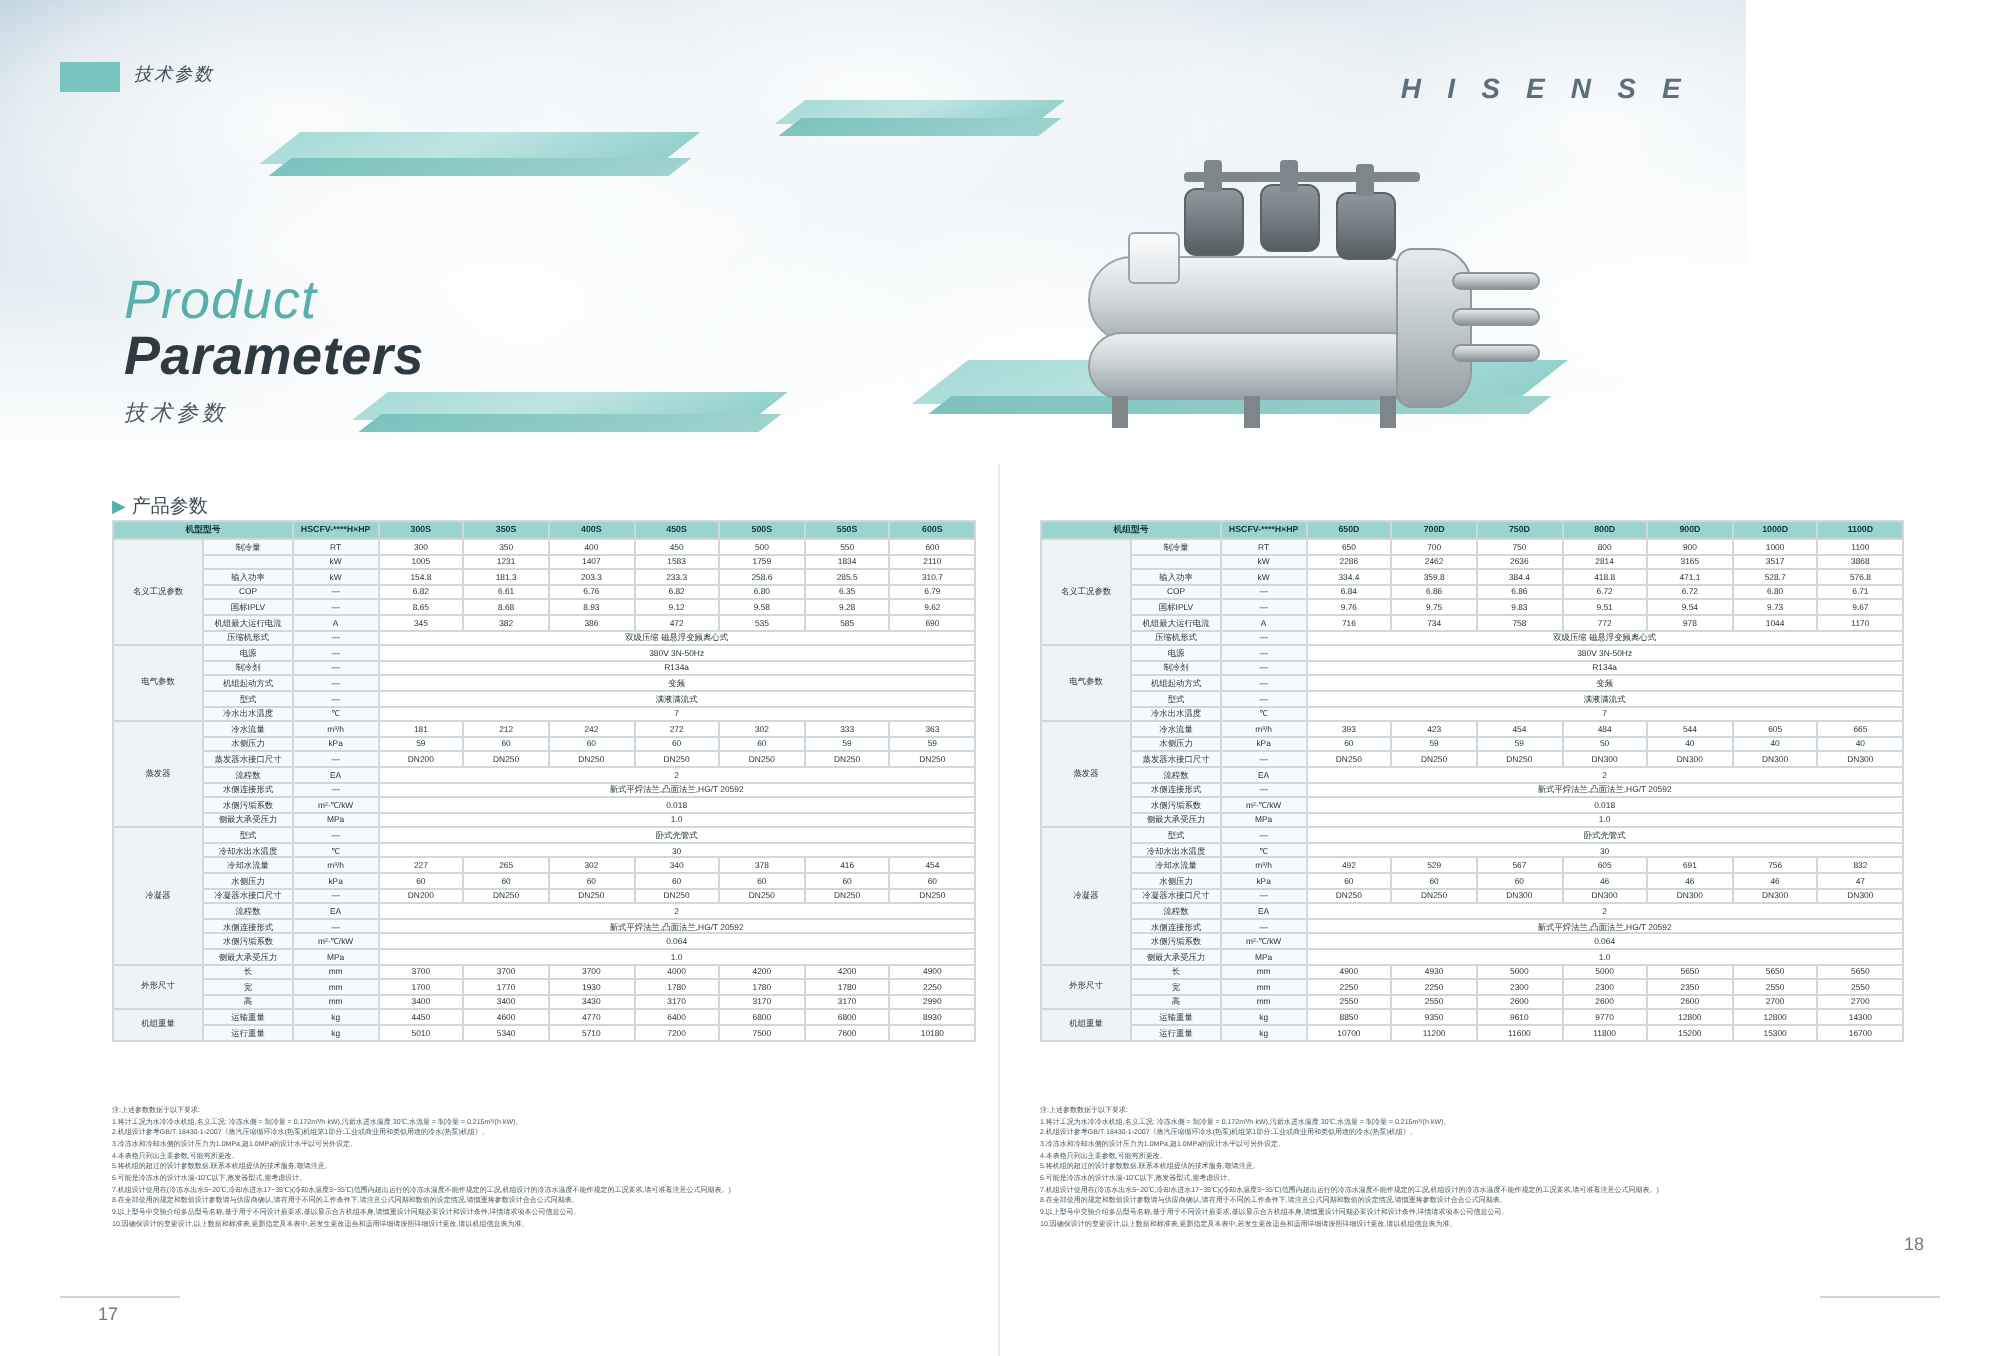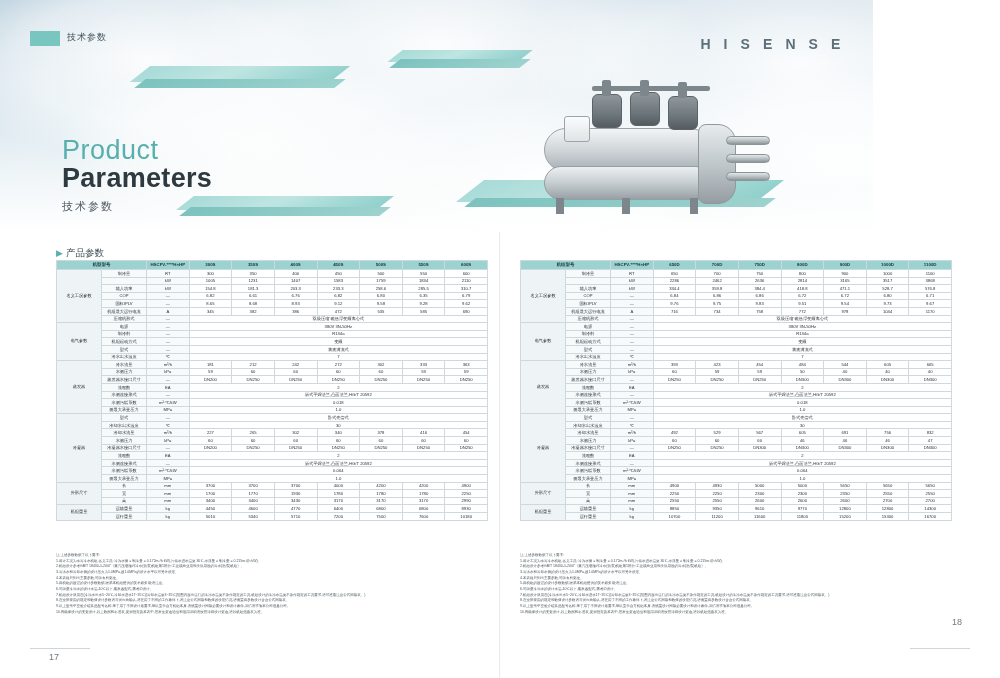--- a/index.html
+++ b/index.html
@@ -8,20 +8,21 @@
     width:1000px; height:678px; position:relative; overflow:hidden;
     font-family:"Liberation Sans", sans-serif;
     background:#ffffff; color:#222;
   }
 
   
   .hero {
     position:absolute; left:0; top:0; width:873px; height:232px;
     background:linear-gradient(180deg,#b9cfdd 0%, #c9dbe6 28%, #dce9f0 52%, #eef4f7 74%, #ffffff 100%);
     overflow:hidden;
+    font-style:italic;
   }
   .cloud {
     position:absolute; border-radius:50%;
     background:radial-gradient(ellipse at center, rgba(255,255,255,0.92) 0%, rgba(255,255,255,0.55) 45%, rgba(255,255,255,0) 72%);
   }
   .hero-gloss {
     position:absolute; left:0; top:0; width:1000px; height:232px;
     background:linear-gradient(100deg, rgba(255,255,255,0.0) 0%, rgba(255,255,255,0.25) 35%, rgba(255,255,255,0.0) 70%);
   }
 

